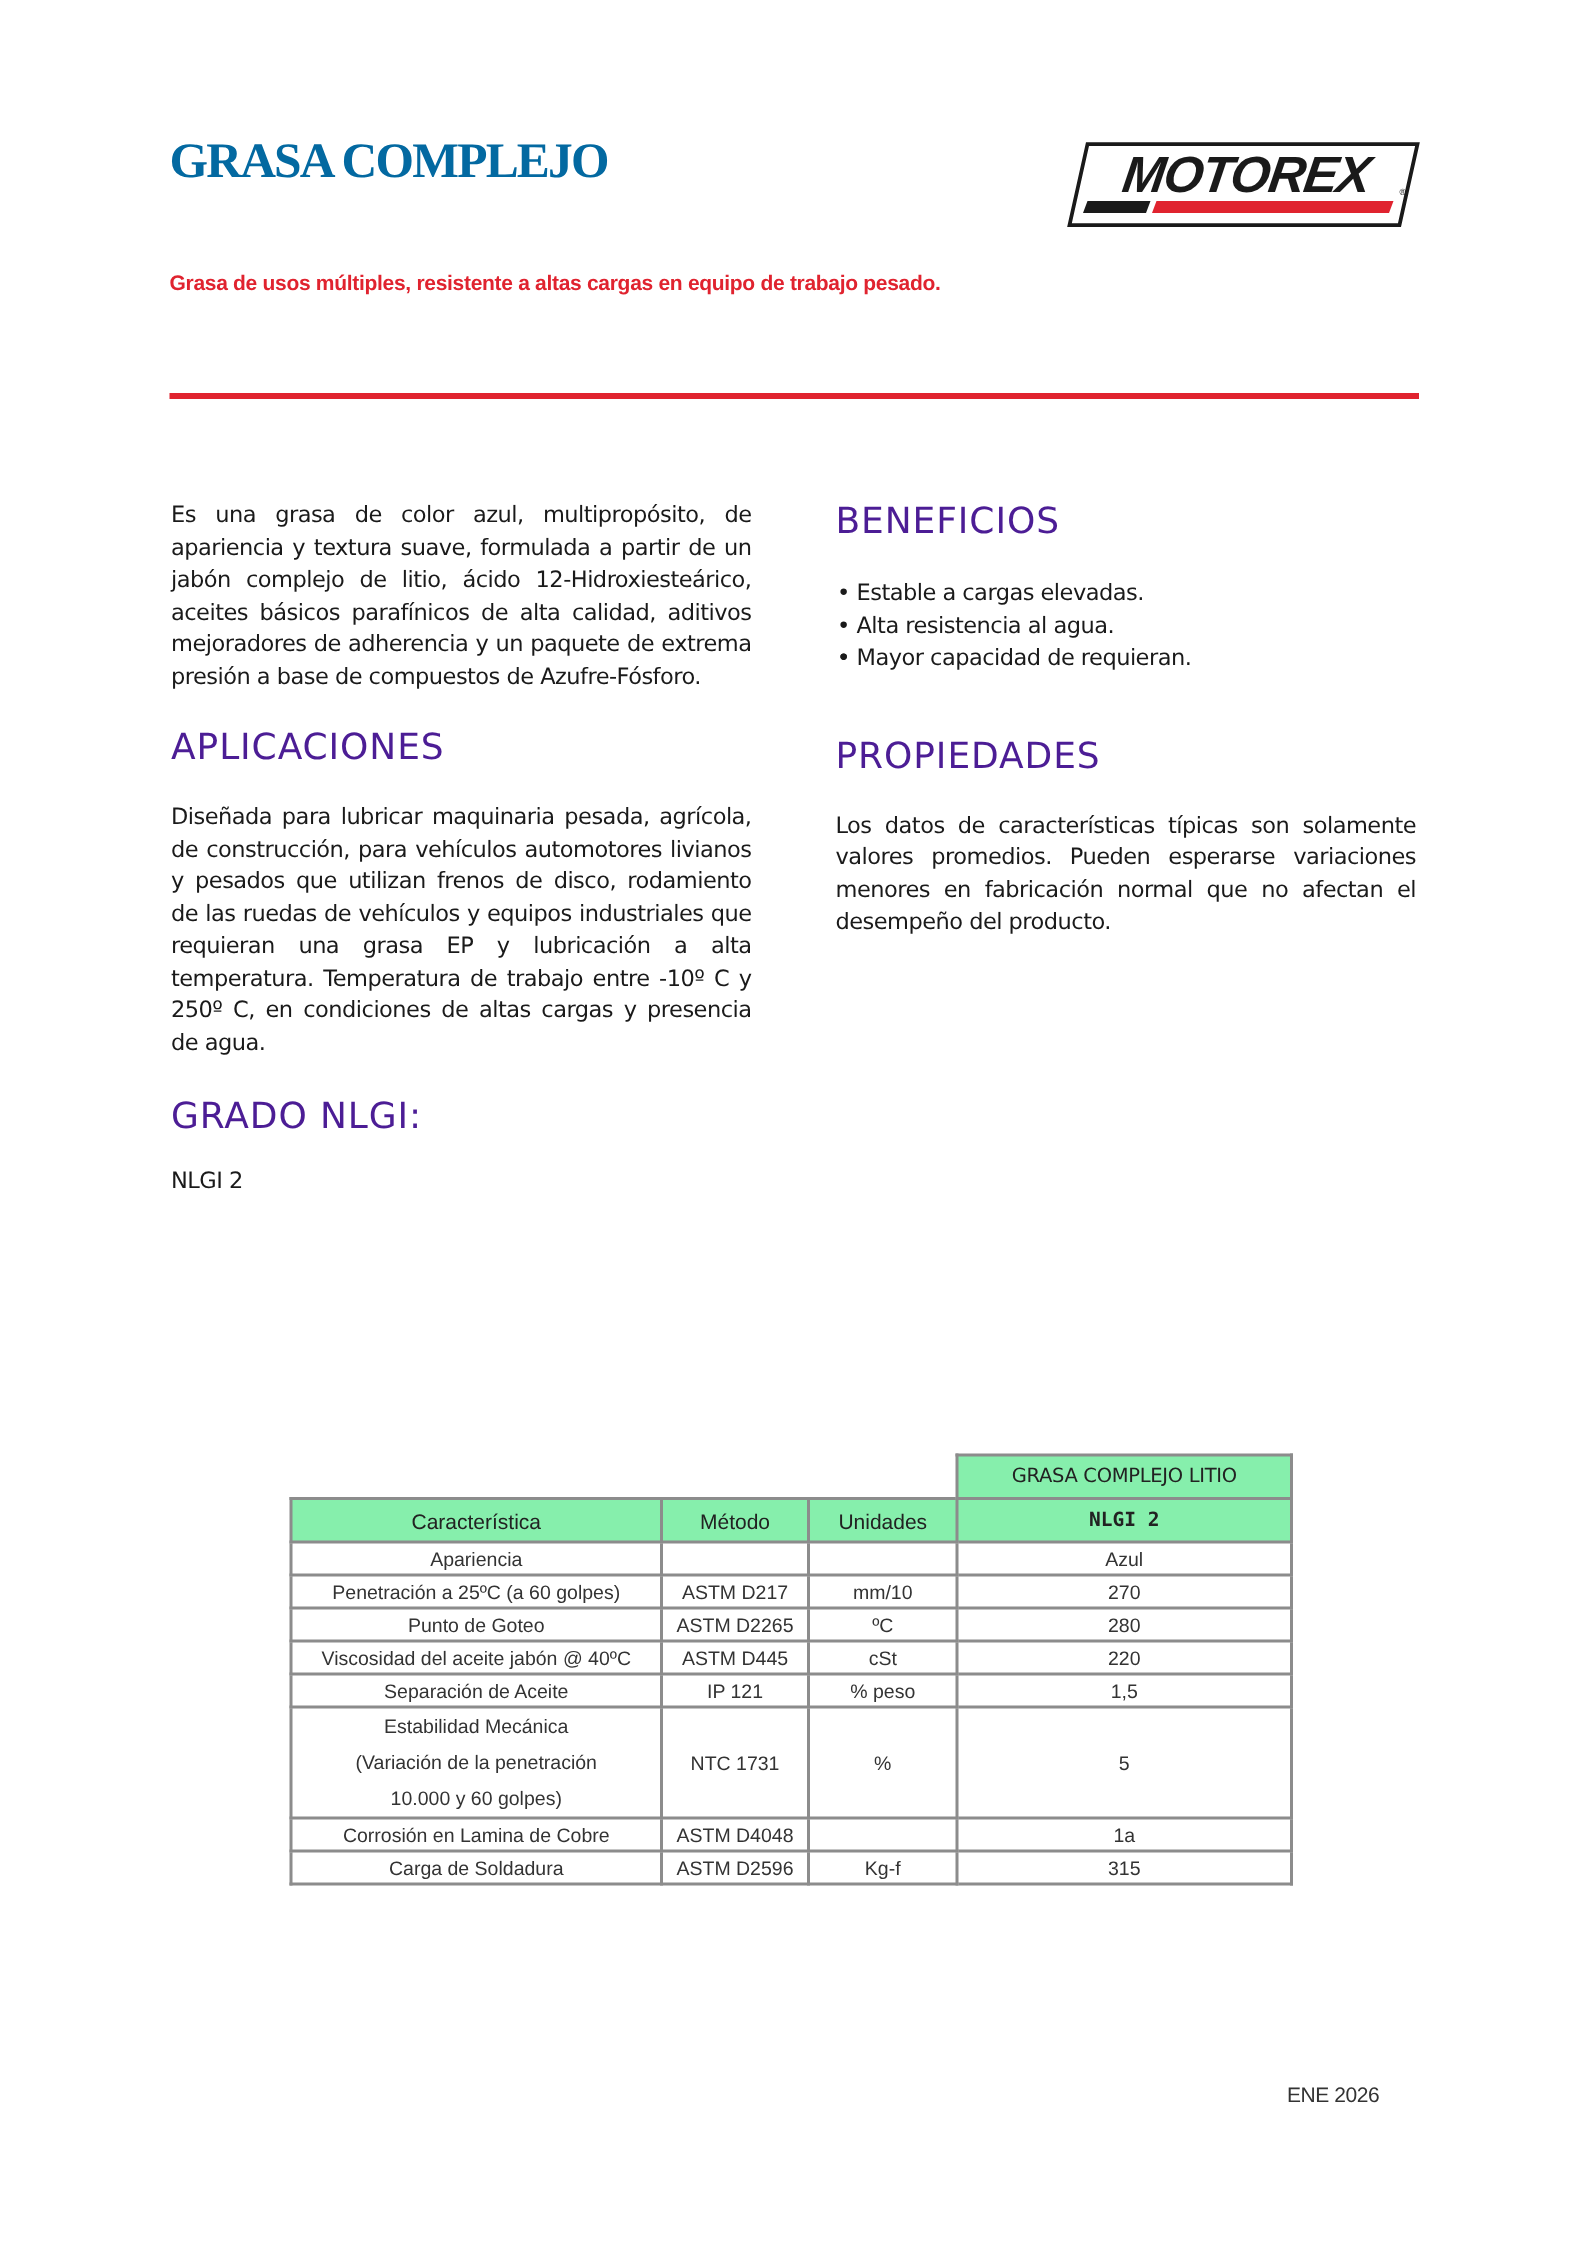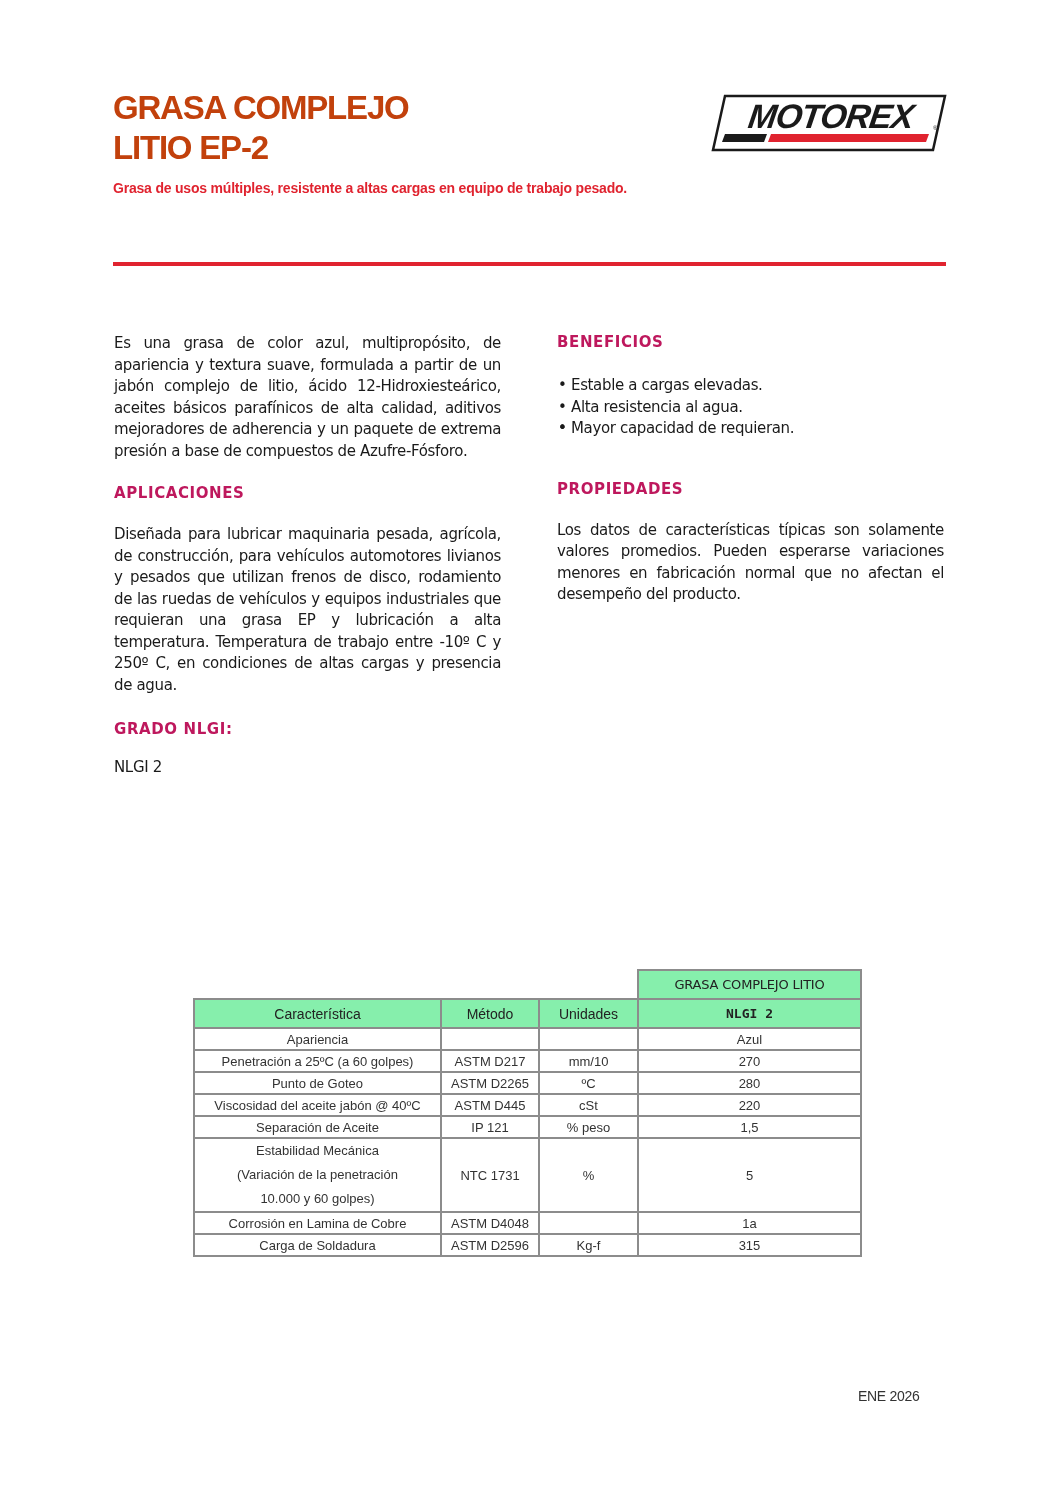--- a/index.html
+++ b/index.html
@@ -1,32 +1,32 @@
 <!DOCTYPE html>
 <html><head>
 <meta charset="utf-8">
 <style>
   html, body { margin: 0; padding: 0; background: #ffffff; }
   body { width: 1059px; height: 1497px; position: relative; overflow: hidden;
          font-family: "DejaVu Sans", sans-serif; color: #1a1a1a; }
   .title { position: absolute; left: 113px; top: 88px; margin: 0;
-           font-family: Liberation Sans, sans-serif; font-weight: bold;
-           font-size: 33px; line-height: 40px; letter-spacing: -1.2px; color: #c2410c; }
+           font-family: Liberation Serif, serif; font-weight: bold;
+           font-size: 33px; line-height: 40px; letter-spacing: -1.2px; color: #0369a1; }
   .logo { position: absolute; left: 711px; top: 94px; width: 236px; height: 58px; }
   .subtitle { position: absolute; left: 113px; top: 180px; margin: 0;
               font-family: "Liberation Sans", sans-serif; font-weight: bold;
               font-size: 14px; color: #e0232f; letter-spacing: -0.2px; }
   .redline { position: absolute; left: 113px; top: 262px; width: 833px; height: 4px; background: #e0232f; }
 
   .col { position: absolute; width: 387px; }
   .col-left { left: 114px; top: 333px; }
   .col-right { left: 557px; top: 333px; }
   .para { margin: 0; font-size: 15px; line-height: 21.5px; text-align: justify;
           letter-spacing: -0.35px; color: #1a1a1a; }
-  .heading { margin: 0; font-weight: bold; font-size: 15px; letter-spacing: 0.6px; color: #be185d; }
+  .heading { margin: 0; font-weight: normal; font-size: 24px; letter-spacing: 0.6px; color: #4c1d95; }
   .bullets { list-style: none; margin: 0; padding: 0; font-size: 15px; line-height: 21.5px; letter-spacing: -0.35px; }
   .bullets li { position: relative; padding-left: 14px; }
   .bullets li .dot { position: absolute; left: 1px; top: 0; }
 
   .footer-date { position: absolute; left: 858px; top: 1388px; font-size: 14px; color: #333;
                  font-family: "Liberation Sans", sans-serif; letter-spacing: -0.3px; text-align: right; }
 
   table.props { position: absolute; left: 193px; top: 969px; border-collapse: collapse;
                 font-family: "Liberation Sans", sans-serif; font-size: 13px; color: #333; }
   table.props td, table.props th { border: 2px solid #8c8c8c; text-align: center; padding: 0 4px; font-weight: normal; }
@@ -35,21 +35,20 @@
   table.props .blank { border: none; background: transparent; }
   table.props .grp { font-family: "DejaVu Sans", sans-serif; font-size: 13px; height: 27px; letter-spacing: -0.2px; }
   table.props .mono { font-family: "DejaVu Sans Mono", monospace; font-weight: bold; font-size: 13px; }
   table.props td.tall { line-height: 24px; padding: 0; }
 </style>
 </head>
 <body>
 
 <h1 class="title">
   <span>GRASA COMPLEJO</span><br>
-  <span>LITIO EP-2</span>
 </h1>
 
 <svg class="logo" viewBox="0 0 236 58">
   <polygon points="14,2 234,2 222,56 2,56" fill="#ffffff" stroke="#1a1a1a" stroke-width="2.5"></polygon>
   <text x="118" y="34" text-anchor="middle" font-family="Liberation Sans, sans-serif" font-weight="bold" font-style="italic" font-size="34" fill="#1a1a1a" letter-spacing="-1" transform="skewX(-8) translate(5,0)">MOTOREX</text>
   <text x="222" y="36" font-family="Liberation Sans, sans-serif" font-size="6" fill="#1a1a1a">®</text>
   <polygon points="14,40 56,40 53,48 11,48" fill="#1a1a1a"></polygon>
   <polygon points="60,40 218,40 215,48 57,48" fill="#e0232f"></polygon>
 </svg>
 

